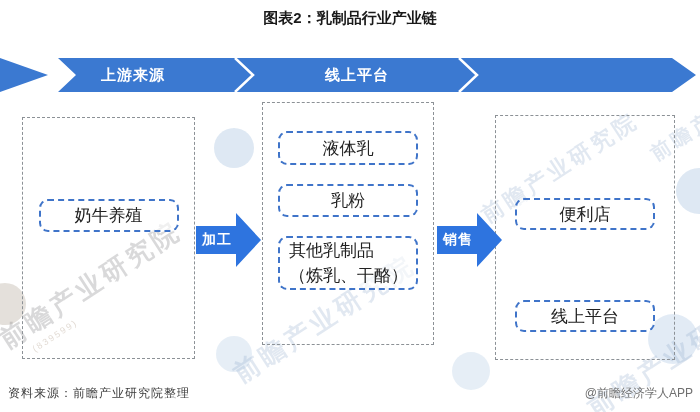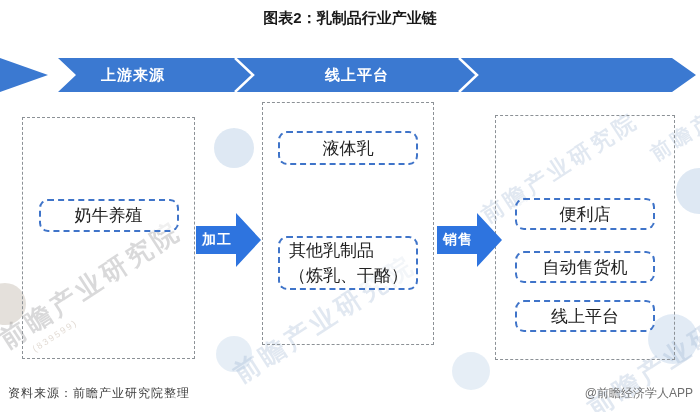--- a/index.html
+++ b/index.html
@@ -103,33 +103,33 @@
 
   <div class="flow-arrow" style="left:196px;top:213px;padding-left:48px;">
     <svg width="66" height="54" viewBox="0 0 66 54">
       <polygon points="0,13 40,13 40,0 65,27 40,54 40,41 0,41" fill="#2e74df"></polygon>
     </svg>
     <span class="arrow-label">加工</span>
   </div>
 
   <div class="col" style="left:262px;top:102px;width:170px;height:241px;">
     <div class="item" style="top:28px;height:34px;">液体乳</div>
+    <div class="item" style="top:81px;height:33px;">乳粉</div>
     <div class="item two-line" style="top:133px;height:54px;">其他乳制品
 （炼乳、干酪）</div>
   </div>
 
   <div class="flow-arrow" style="left:437px;top:213px;">
     <svg width="66" height="54" viewBox="0 0 66 54">
       <polygon points="0,13 40,13 40,0 65,27 40,54 40,41 0,41" fill="#2e74df"></polygon>
     </svg>
     <span class="arrow-label">销售</span>
   </div>
 
   <div class="col" style="left:495px;top:115px;width:178px;height:243px;">
     <div class="item" style="top:82px;height:32px;">便利店</div>
-    <div class="item" style="top:135px;height:32px;">自动售货机</div>
     <div class="item" style="top:184px;height:32px;">线上平台</div>
   </div>
 
   <div class="source-note">资料来源：前瞻产业研究院整理</div>
   <div class="credit-note">@前瞻经济学人APP</div>
 
 </div>
 
 </body></html>

